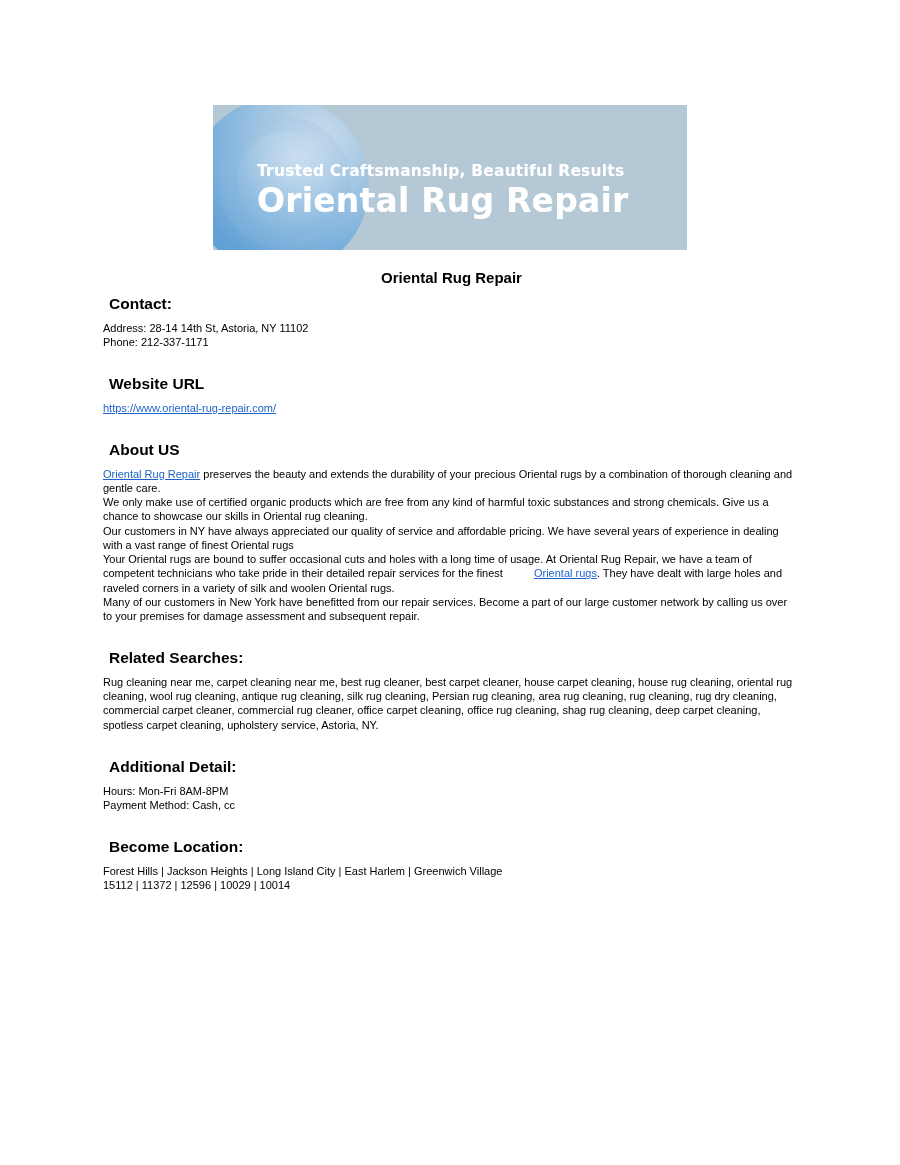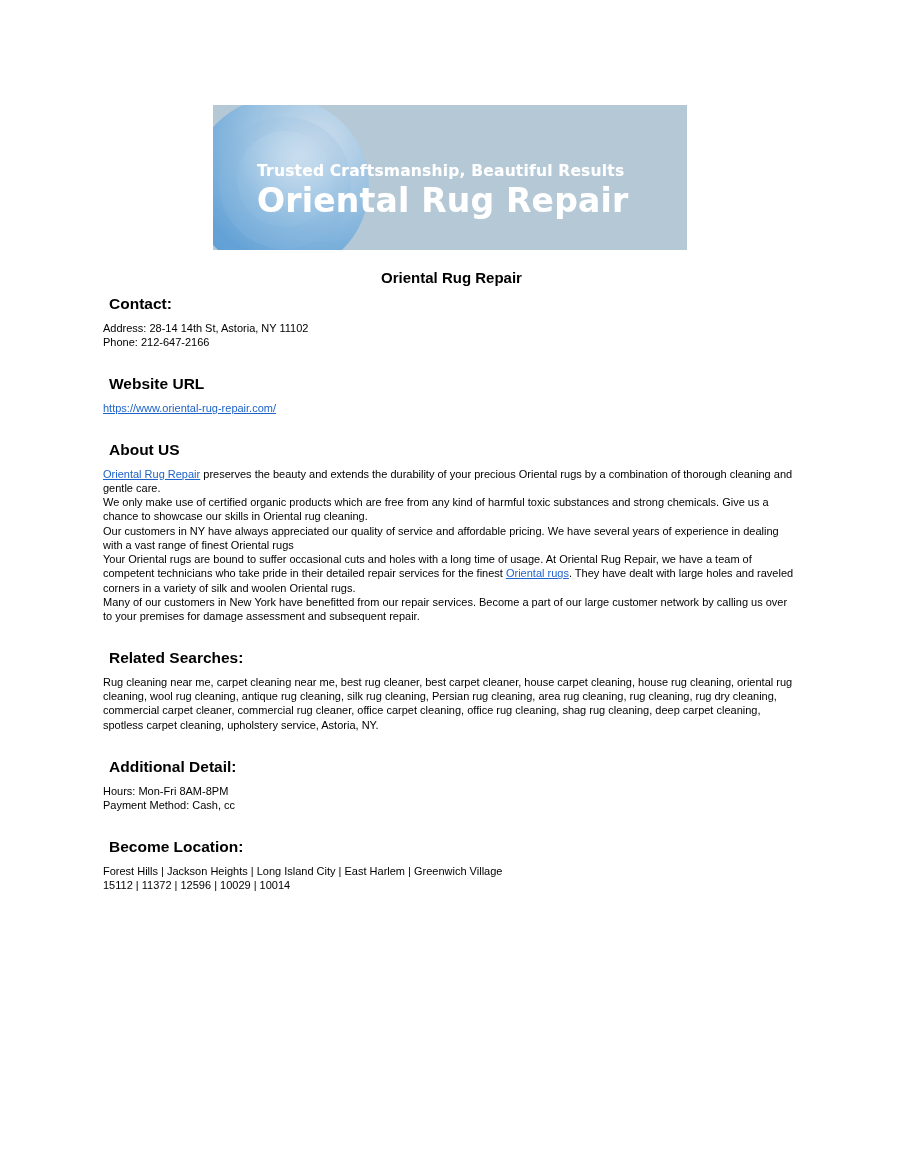--- a/index.html
+++ b/index.html
@@ -137,20 +137,21 @@
 
   .spacer-lg { height: 19px; }
   .spacer-md { height: 19px; }
 
   a.link {
     color: #1d62c8;
     text-decoration: underline;
   }
   a.link.deep {
     color: #1f63cf;
+    margin-left: 28px;
   }
 </style>
 </head>
 <body>
 
 <div class="page">
 
   <div class="banner-wrap">
     <div class="banner">
       <div class="banner-circle"></div>
@@ -162,21 +163,21 @@
       </div>
     </div>
   </div>
 
   <div class="doc">
 
     <div class="doc-title">Oriental Rug Repair</div>
 
     <h2 class="section-head">Contact:</h2>
     <p class="body-text">Address: 28-14 14th St, Astoria, NY 11102</p>
-    <p class="body-text">Phone: 212-647-2166</p>
+    <p class="body-text">Phone: 212-337-1171</p>
 
     <div class="spacer-lg"></div>
 
     <h2 class="section-head">Website URL</h2>
     <p class="body-text"><a class="link" href="#">https://www.oriental-rug-repair.com/</a></p>
 
     <div class="spacer-lg"></div>
 
     <h2 class="section-head">About US</h2>
     <p class="body-text"><a class="link" href="#">Oriental Rug Repair</a><span> preserves the beauty and extends the durability of your precious Oriental rugs by a combination of thorough cleaning and gentle care.</span></p>

